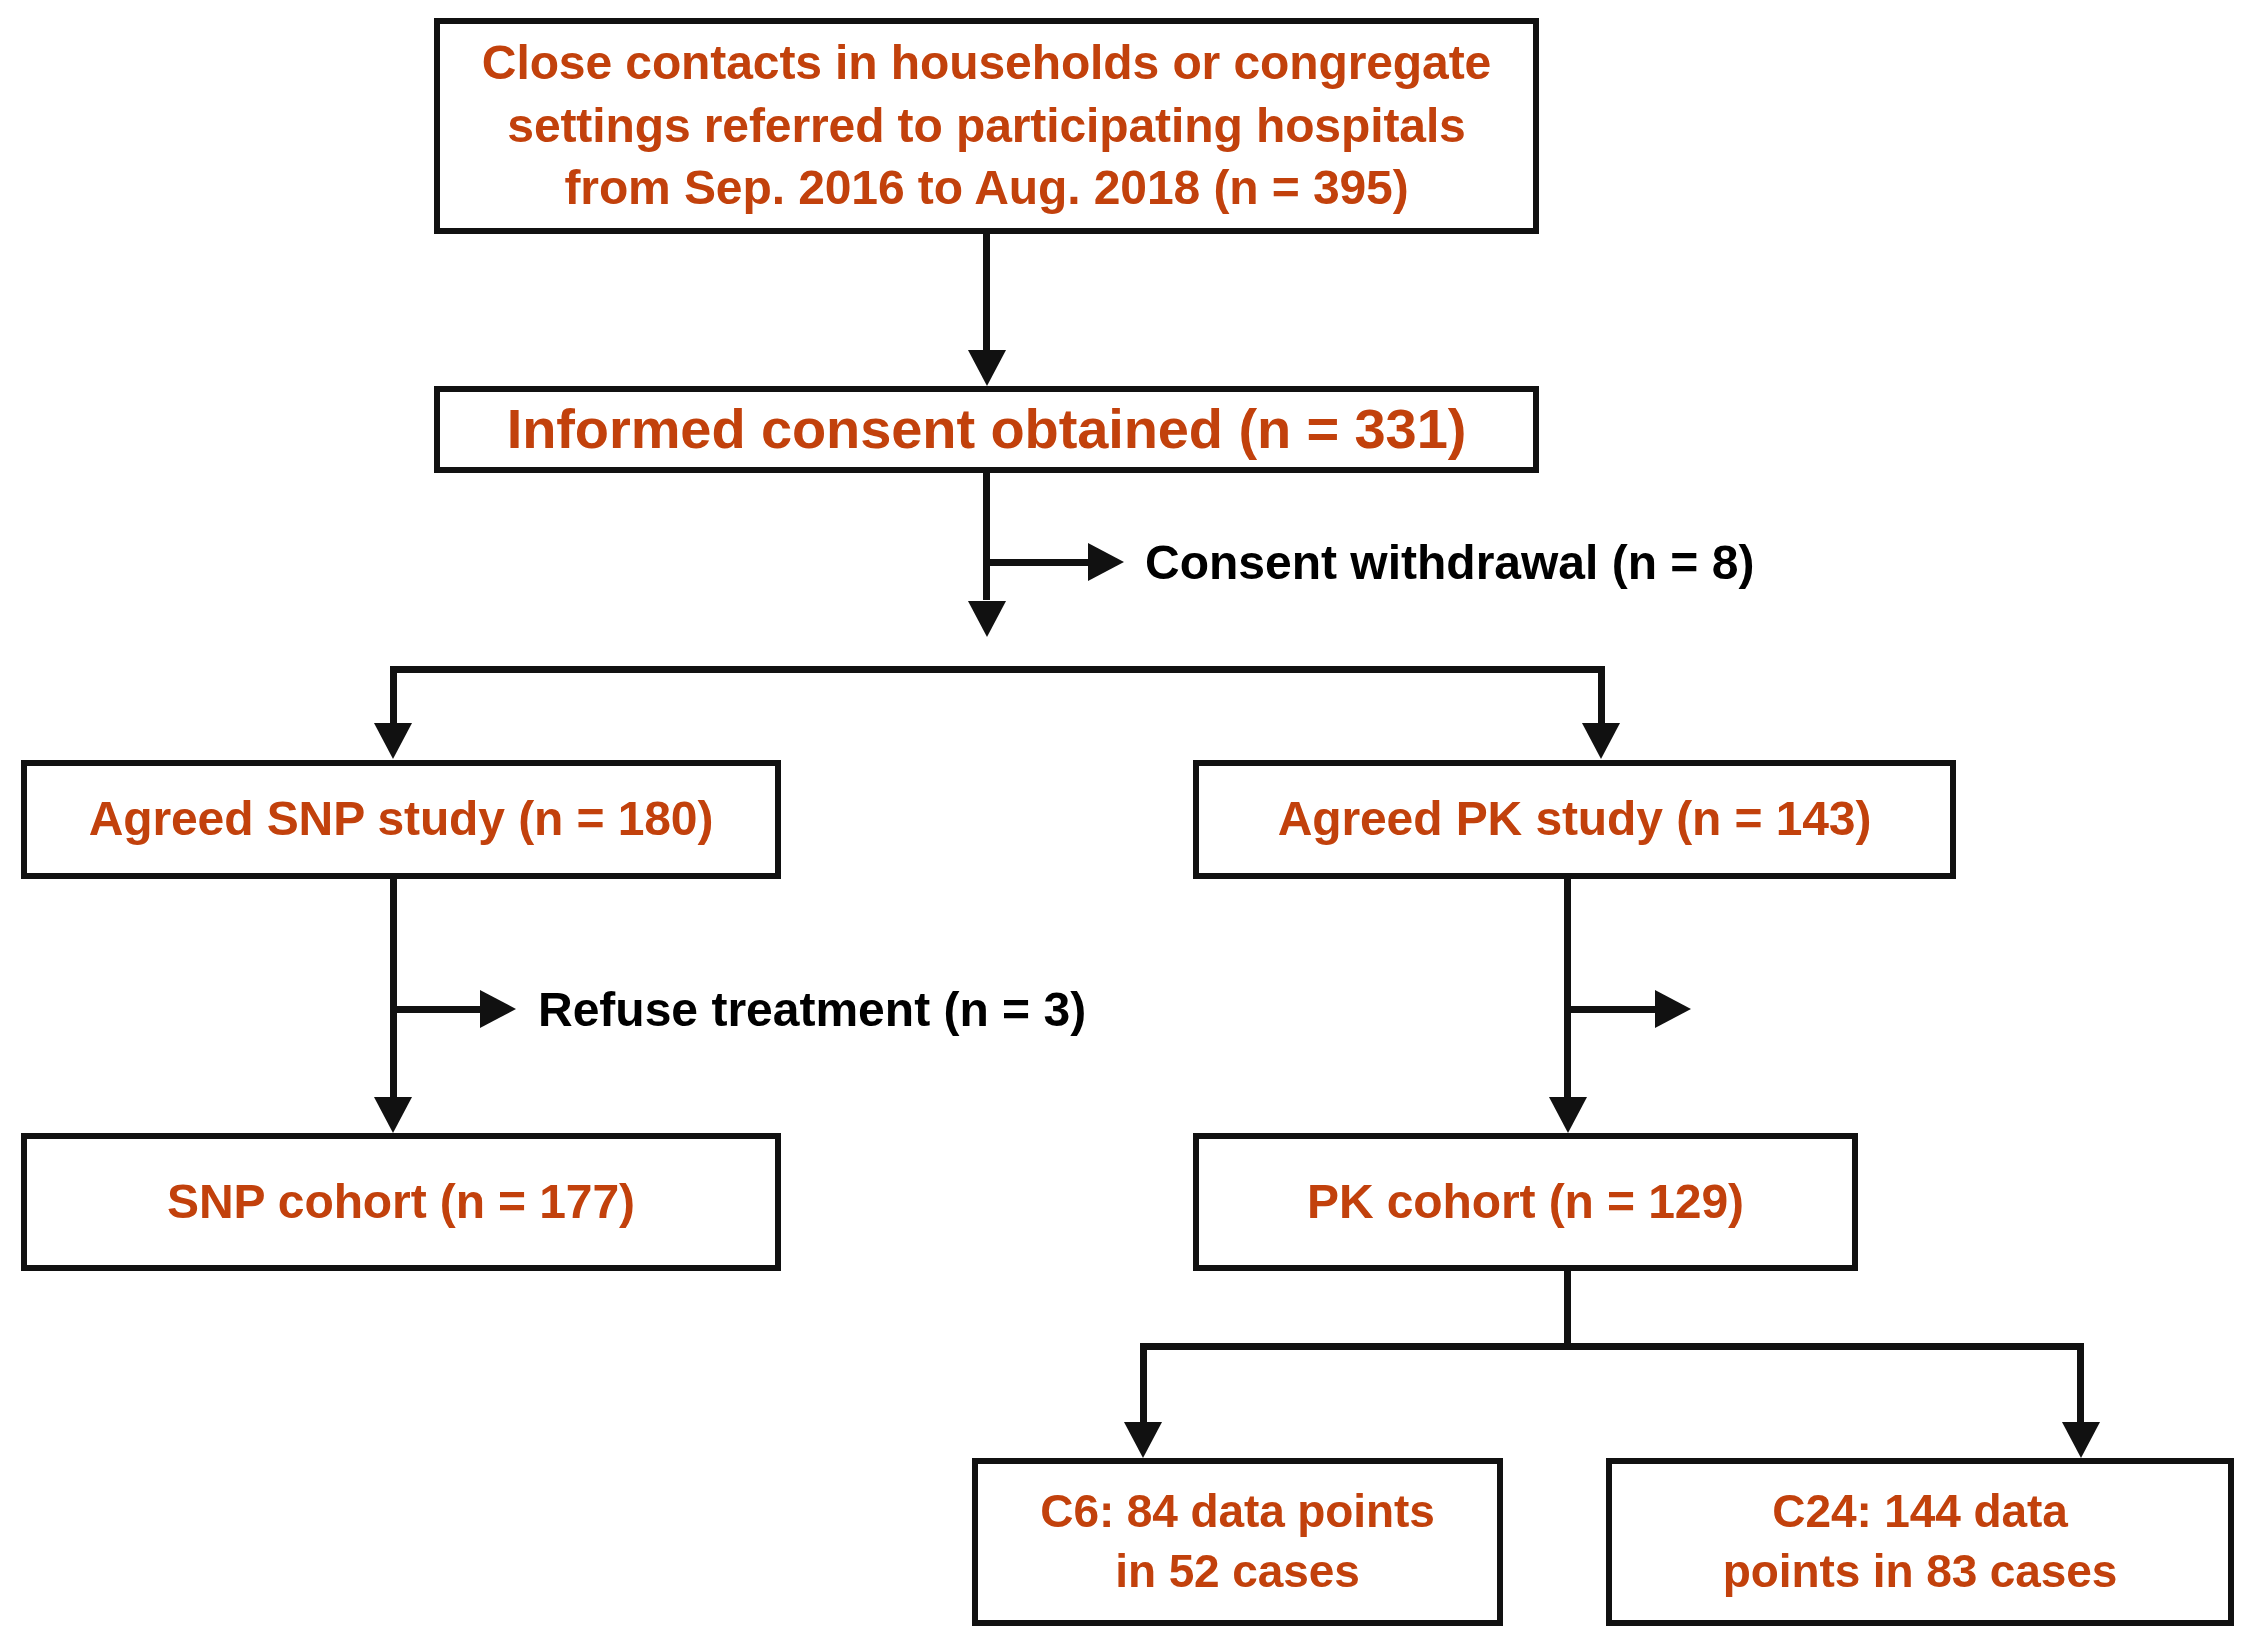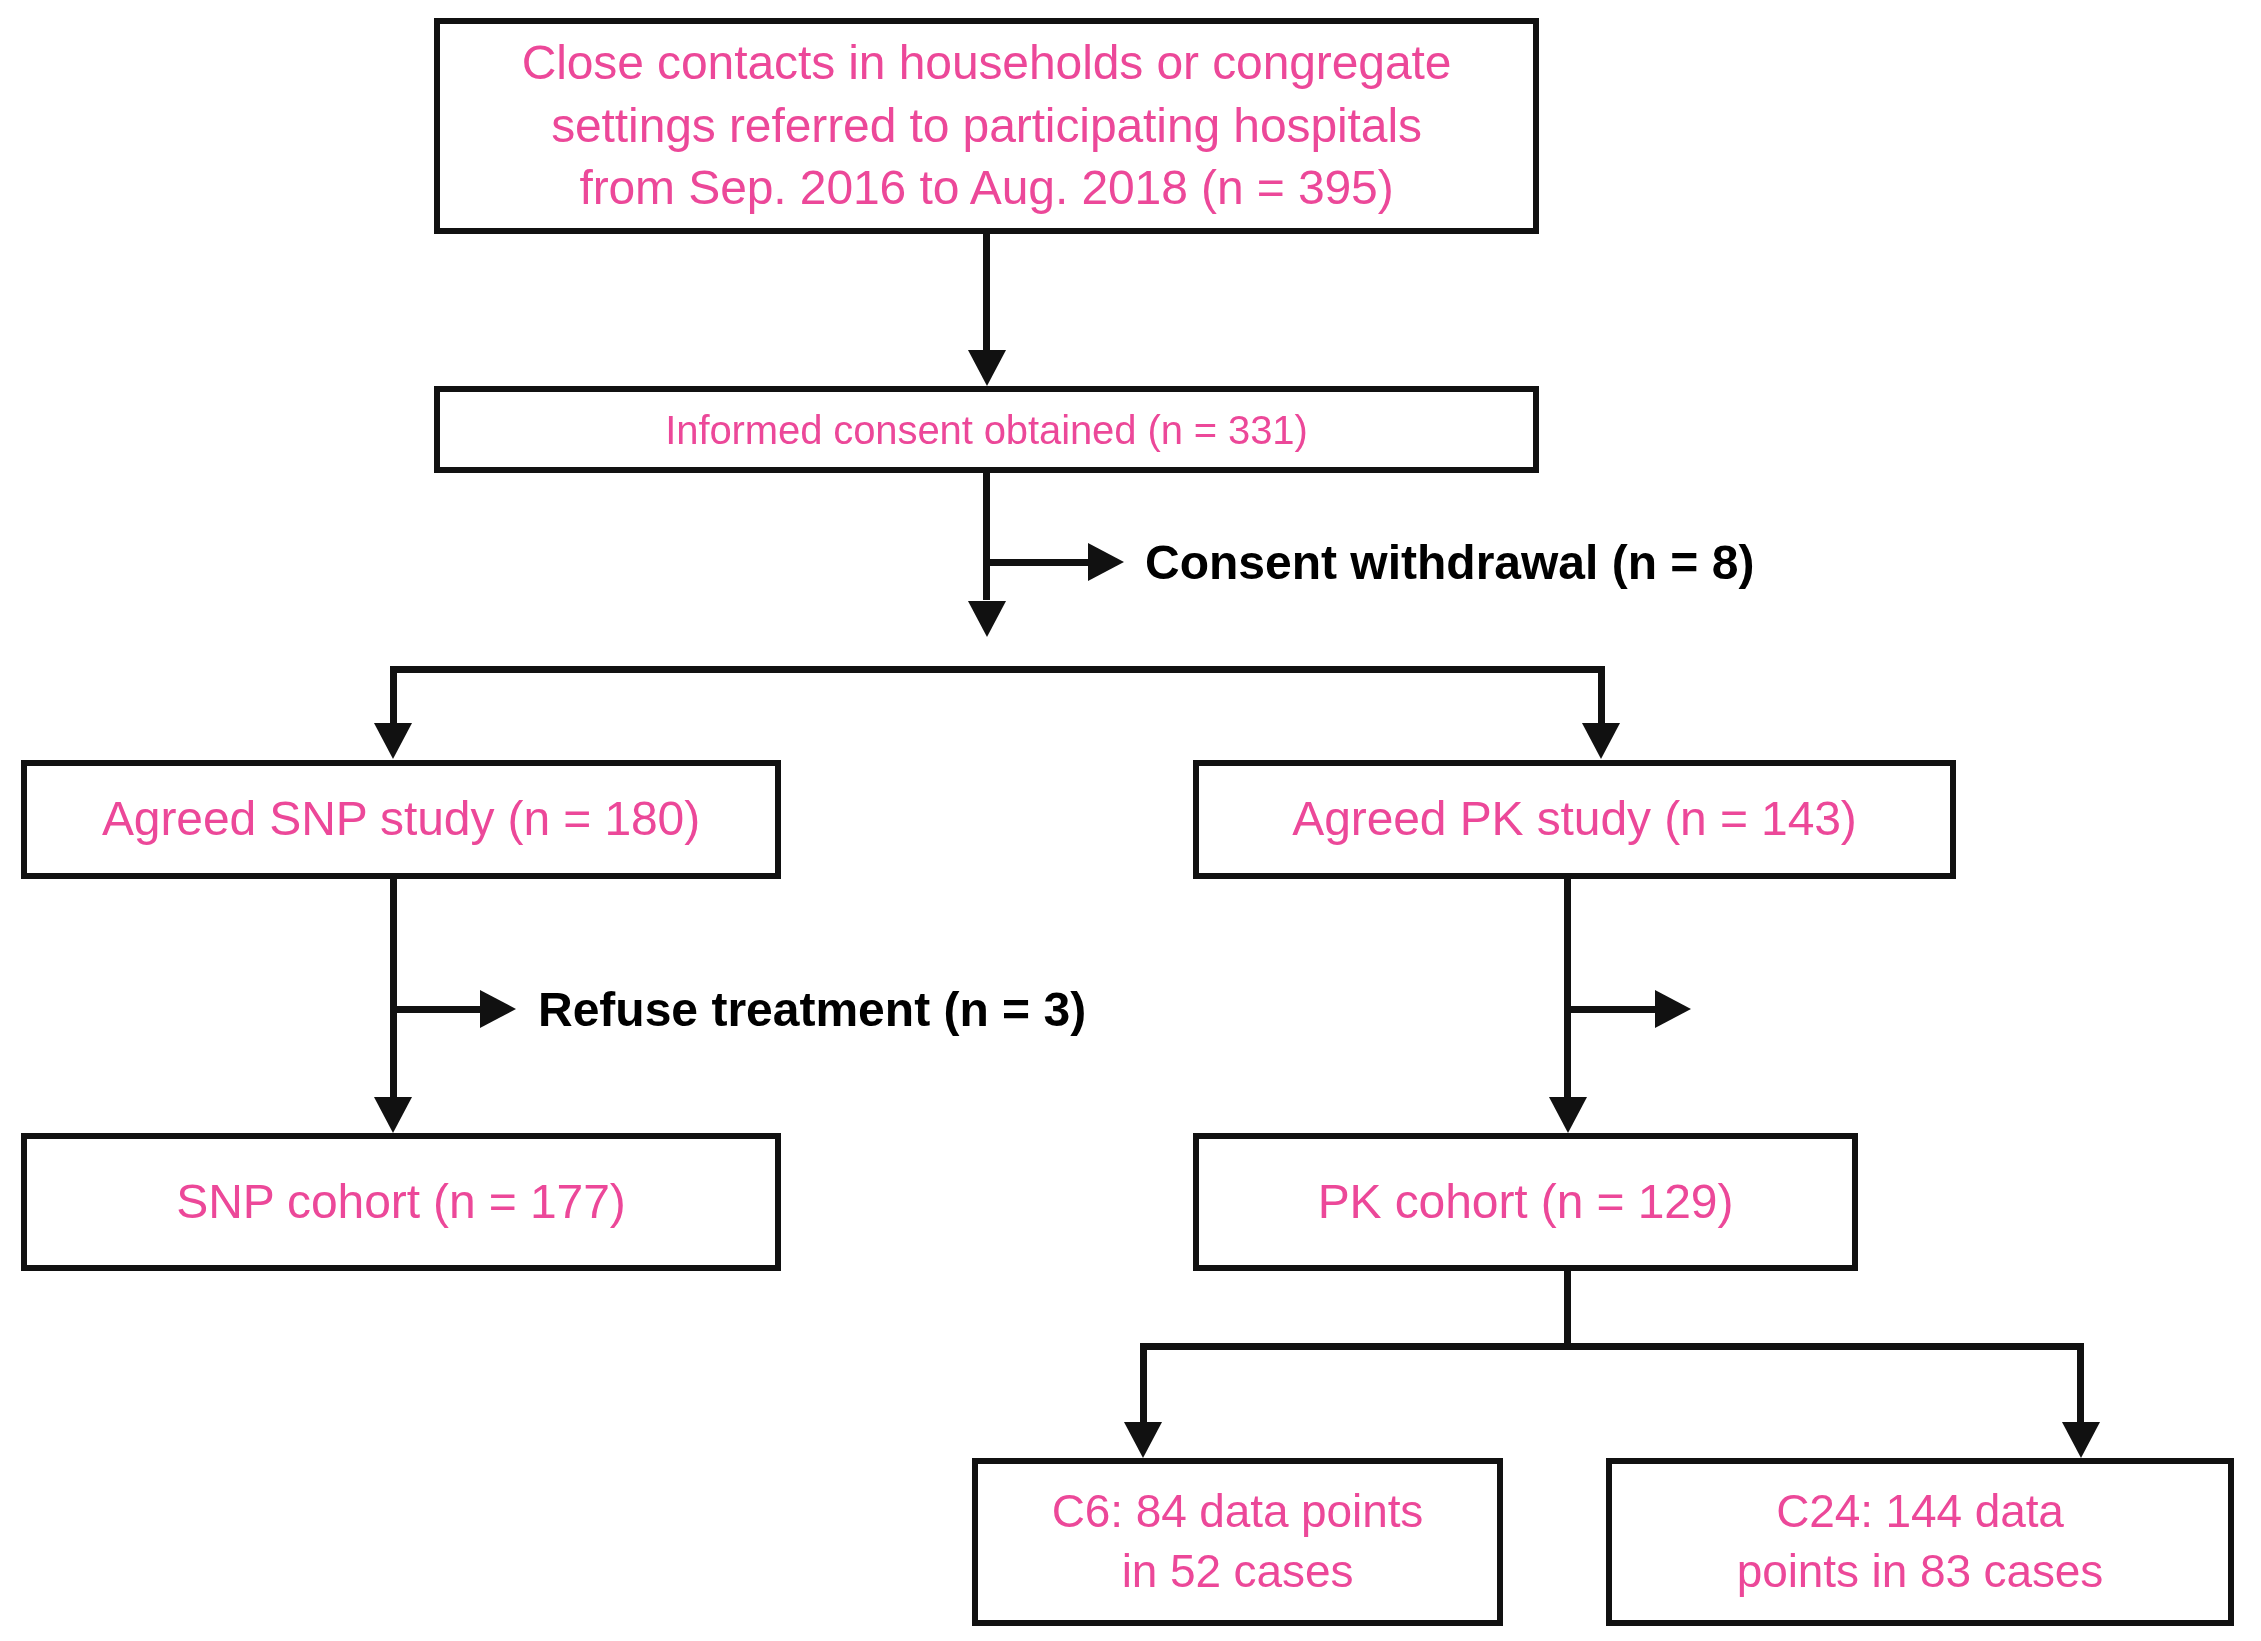--- a/index.html
+++ b/index.html
@@ -24,30 +24,30 @@
     background: #ffffff;
     border: 6.3px solid #111111;
     display: flex;
     align-items: center;
     justify-content: center;
     text-align: center;
     padding: 2.8px 12.6px;
   }
   .node .node-text {
     display: block;
-    font-weight: normal;
-    color: #ec4899;
+    font-weight: bold;
+    color: #c2410c;
     line-height: 1.30;
     letter-spacing: -0.1px;
     white-space: pre-line;
   }
 
   
   .t-xl .node-text { font-size: 48px; }
-  .t-lg .node-text { font-size: 40px; }
+  .t-lg .node-text { font-size: 56px; }
   .t-md .node-text { font-size: 48px; }
   .t-sm .node-text { font-size: 46px; }
 
   
   .side-label {
     position: absolute;
     font-weight: bold;
     color: #000000;
     font-size: 48px;
     line-height: 1.26;

